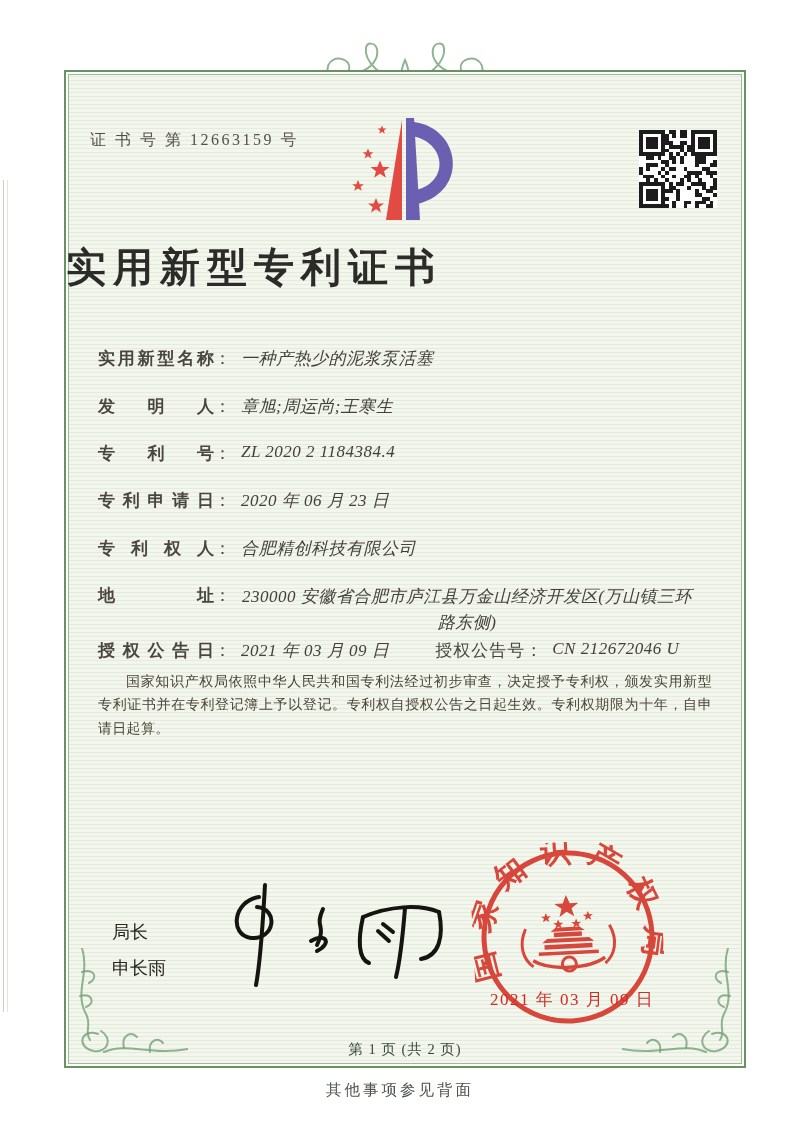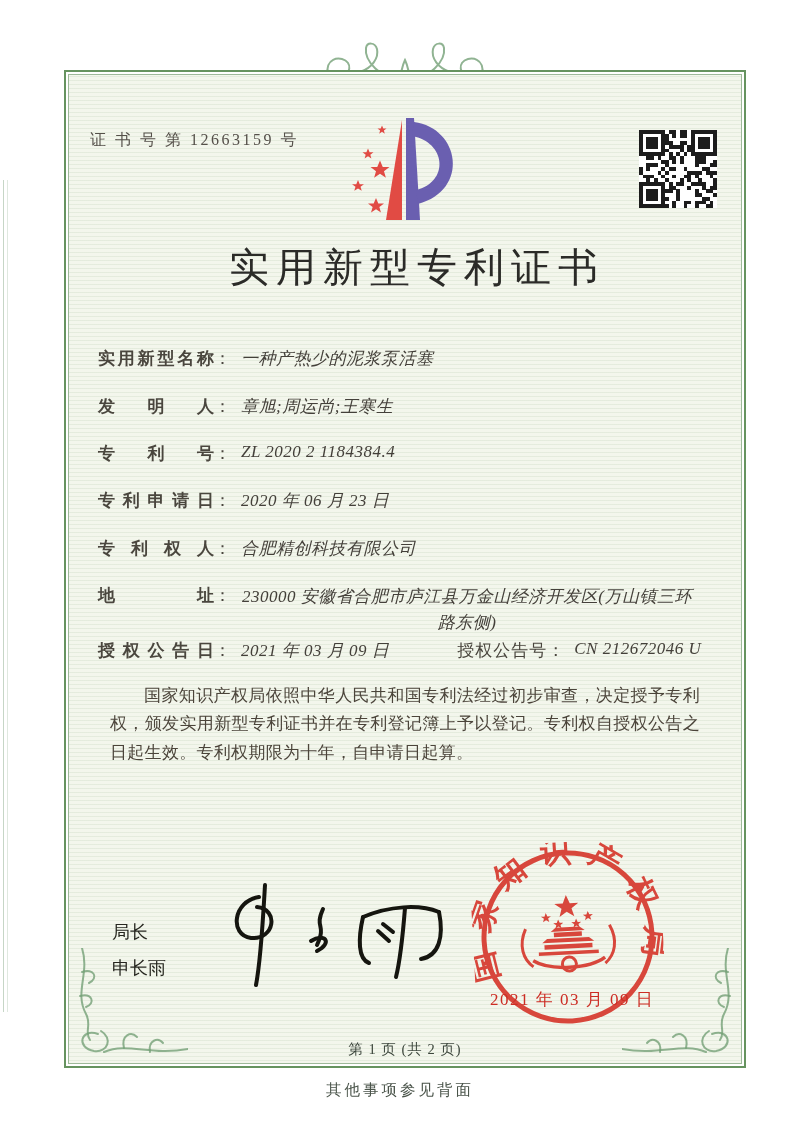--- a/index.html
+++ b/index.html
@@ -22,34 +22,34 @@
   .orn path{fill:none;stroke:#74a077;stroke-width:2;stroke-linecap:round;opacity:.8;}
   .orn-top{left:250px;top:40px;width:310px;height:62px;}
   .orn-bl{left:66px;top:948px;width:122px;height:118px;}
   .orn-br{left:622px;top:948px;width:122px;height:118px;transform:scaleX(-1);}
 
   .cert-no{position:absolute;left:24px;top:58px;font-size:16px;letter-spacing:2.5px;color:#55504a;}
 
   .logo{position:absolute;left:266px;top:36px;width:156px;height:132px;}
   .qr{position:absolute;left:573px;top:58px;width:78px;height:78px;background:#fff;}
 
-  .title{position:absolute;left:0;top:168px;width:100%;text-align:center;
-    font-size:40px;font-weight:400;letter-spacing:7px;color:#2b2b28;padding-left:12px;}
+  .title{position:absolute;left:0;top:168px;width:100%;
+    font-size:40px;font-weight:700;letter-spacing:7px;color:#2b2b28;}
 
   .fields{position:absolute;left:32px;top:268px;width:618px;}
   .frow{position:absolute;left:0;font-size:17px;color:#48443c;white-space:nowrap;}
   .flabel{display:inline-block;width:116px;text-align:justify;text-align-last:justify;vertical-align:top;color:#4a463e;font-weight:bold;}
   .fcolon{display:inline-block;vertical-align:top;margin-right:10px;color:#4a463e;}
   .fvalue{display:inline-block;vertical-align:top;letter-spacing:.5px;color:#44403a;font-style:italic;}
   .fvalue.wrap{white-space:normal;width:452px;line-height:1.55;text-align:center;}
-  .frow2b{margin-left:68px;}
+  .frow2b{margin-left:46px;}
   .frow2b .flabel2{letter-spacing:1px;}
 
   .paras{position:absolute;left:32px;top:598px;width:614px;}
-  .paras p{margin:12px;font-size:17px;line-height:1.67;text-indent:2em;
+  .paras p{margin:0;font-size:14px;line-height:1.67;text-indent:2em;
     color:#4b443a;letter-spacing:.3px;text-align:justify;}
 
   .signer{position:absolute;left:46px;top:842px;font-size:18px;line-height:2.0;
     color:#26261f;font-family:"Liberation Sans","DejaVu Sans",sans-serif;}
   .signature{position:absolute;left:145px;top:805px;width:250px;height:118px;}
   .signature path{fill:none;stroke:#15150f;stroke-width:4;stroke-linecap:round;stroke-linejoin:round;}
 
   .seal{position:absolute;left:407px;top:770px;width:190px;height:190px;opacity:.92;transform:rotate(-3deg);}
   .seal-date{position:absolute;left:424px;top:916px;font-size:17px;color:#cc2d24;
     letter-spacing:1.5px;white-space:nowrap;}

